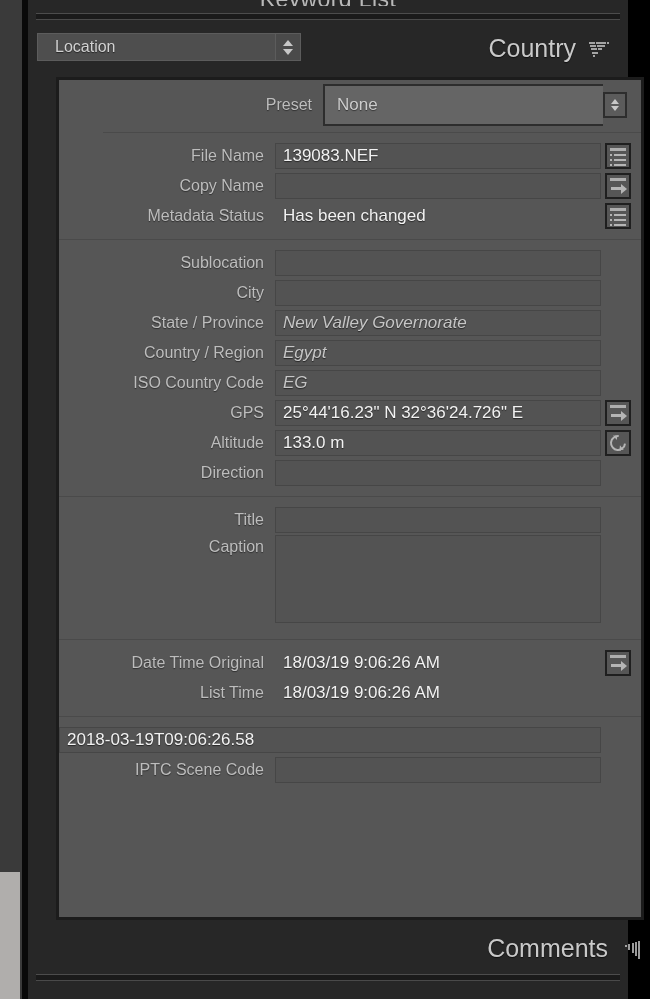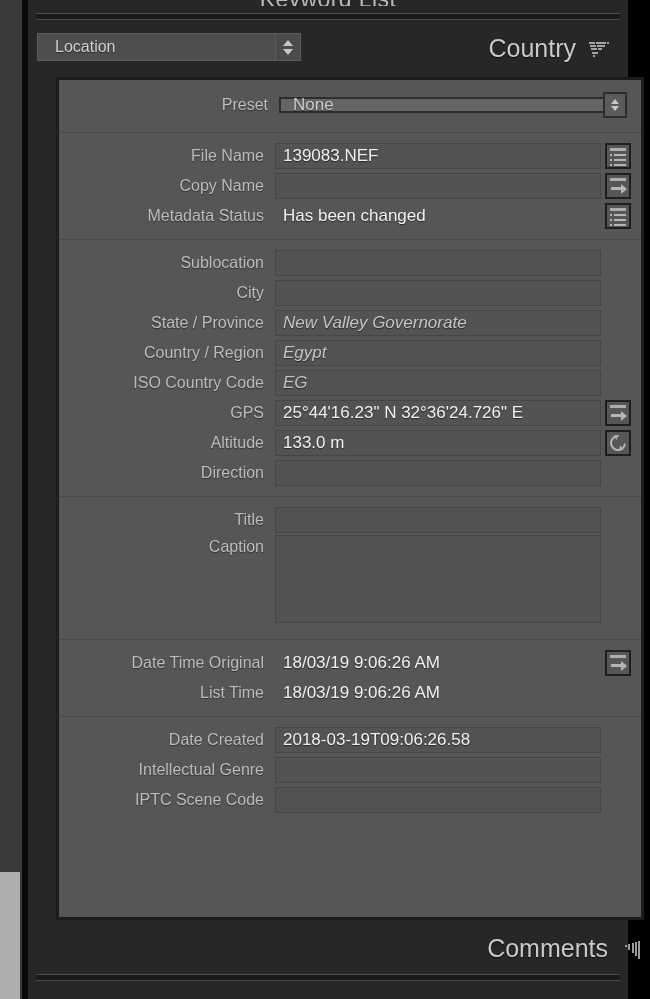--- a/index.html
+++ b/index.html
@@ -285,24 +285,25 @@
   }
   .ic-refresh::after {
     bottom: -3px; left: 0px;
     border-right-color: #b5b5b5;
   }
 
   
   .preset-group {
     border-bottom: 1px solid #4a4a4a;
     padding: 10px 4px 12px;
+    margin-left: 44px;
   }
   .preset-field {
     flex: 1;
-    height: 16px;
+    height: 42px;
     background: #656565;
     border: 2px solid #2d2d2d;
     border-right: none;
     box-sizing: border-box;
     display: flex;
     align-items: center;
     padding-left: 12px;
     font-size: 17px;
     color: #cdcdcd;
     text-shadow: 0 1px 1px rgba(0,0,0,.5);
@@ -568,30 +569,22 @@
             <div class="row">
               <div class="lbl">List Time</div>
               <div class="fieldwrap">
                 <div class="field plain">18/03/19 9:06:26 AM</div>
                 <div class="sbtn ghost"></div>
               </div>
             </div>
           </div>
           <div class="group last">
             <div class="row">
-              <div class="lbl">Date Created</div>
               <div class="fieldwrap">
                 <div class="field">2018-03-19T09:06:26.58</div>
-                <div class="sbtn ghost"></div>
-              </div>
-            </div>
-            <div class="row">
-              <div class="lbl">Intellectual Genre</div>
-              <div class="fieldwrap">
-                <div class="field"></div>
                 <div class="sbtn ghost"></div>
               </div>
             </div>
             <div class="row">
               <div class="lbl">IPTC Scene Code</div>
               <div class="fieldwrap">
                 <div class="field"></div>
                 <div class="sbtn ghost"></div>
               </div>
             </div>

